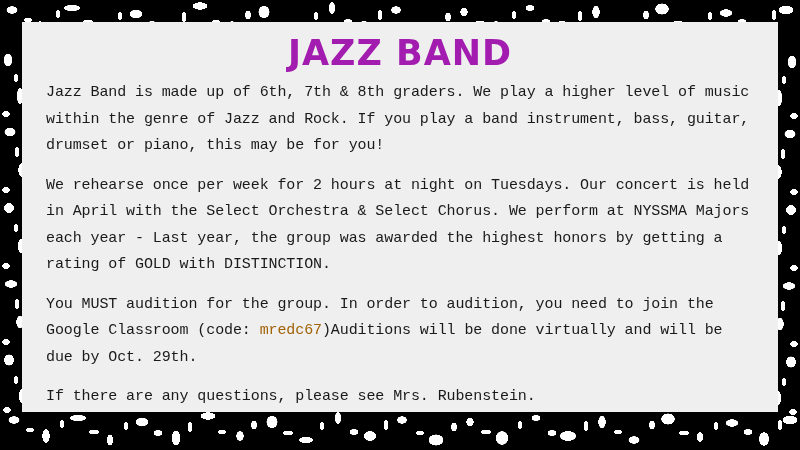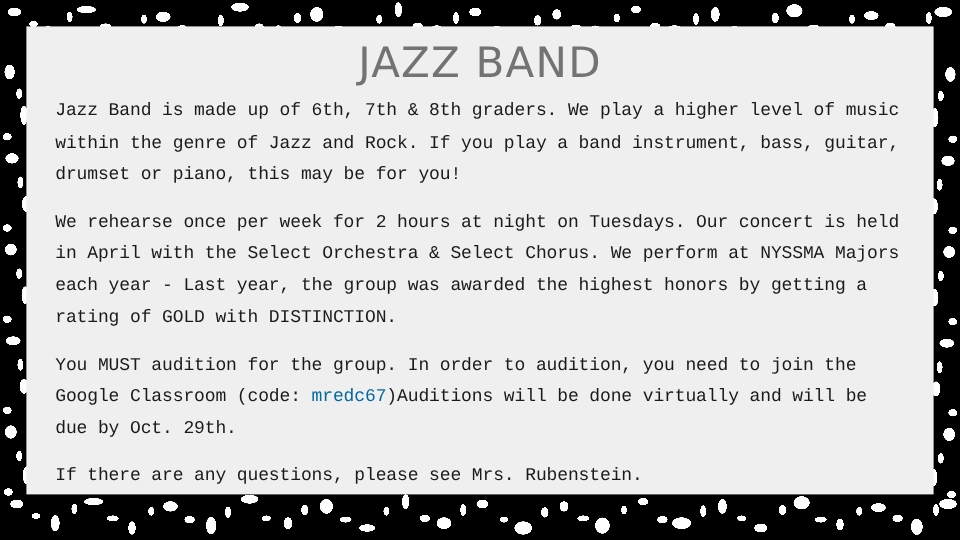--- a/index.html
+++ b/index.html
@@ -186,44 +186,44 @@
     top: 22px;
     width: 756px;
     height: 390px;
     background: #efefef;
     box-sizing: border-box;
     padding: 8px 24px 0 24px;
   }
 
   #slide-title {
     text-align: center;
-    color: #737373;
+    color: #a21caf;
     font-family: "DejaVu Sans", sans-serif;
-    font-weight: normal;
+    font-weight: bold;
     font-size: 35px;
     letter-spacing: 1px;
     line-height: 42px;
     margin: 2px 0 6px 0;
   }
 
   .body-par {
     color: #1a1a1a;
     font-family: Liberation Mono, monospace;
     font-size: 15px;
     line-height: 26.5px;
     margin: 0 0 13px 0;
     letter-spacing: -0.1px;
   }
 
   .par-last {
     margin-bottom: 11px;
   }
 
   .code-link {
-    color: #0369a1;
+    color: #a16207;
   }
 </style>
 </head>
 <body>
 
 <div id="slide">
 
   <div class="speckle-layer"></div>
   <div class="speckle-layer b"></div>
 

